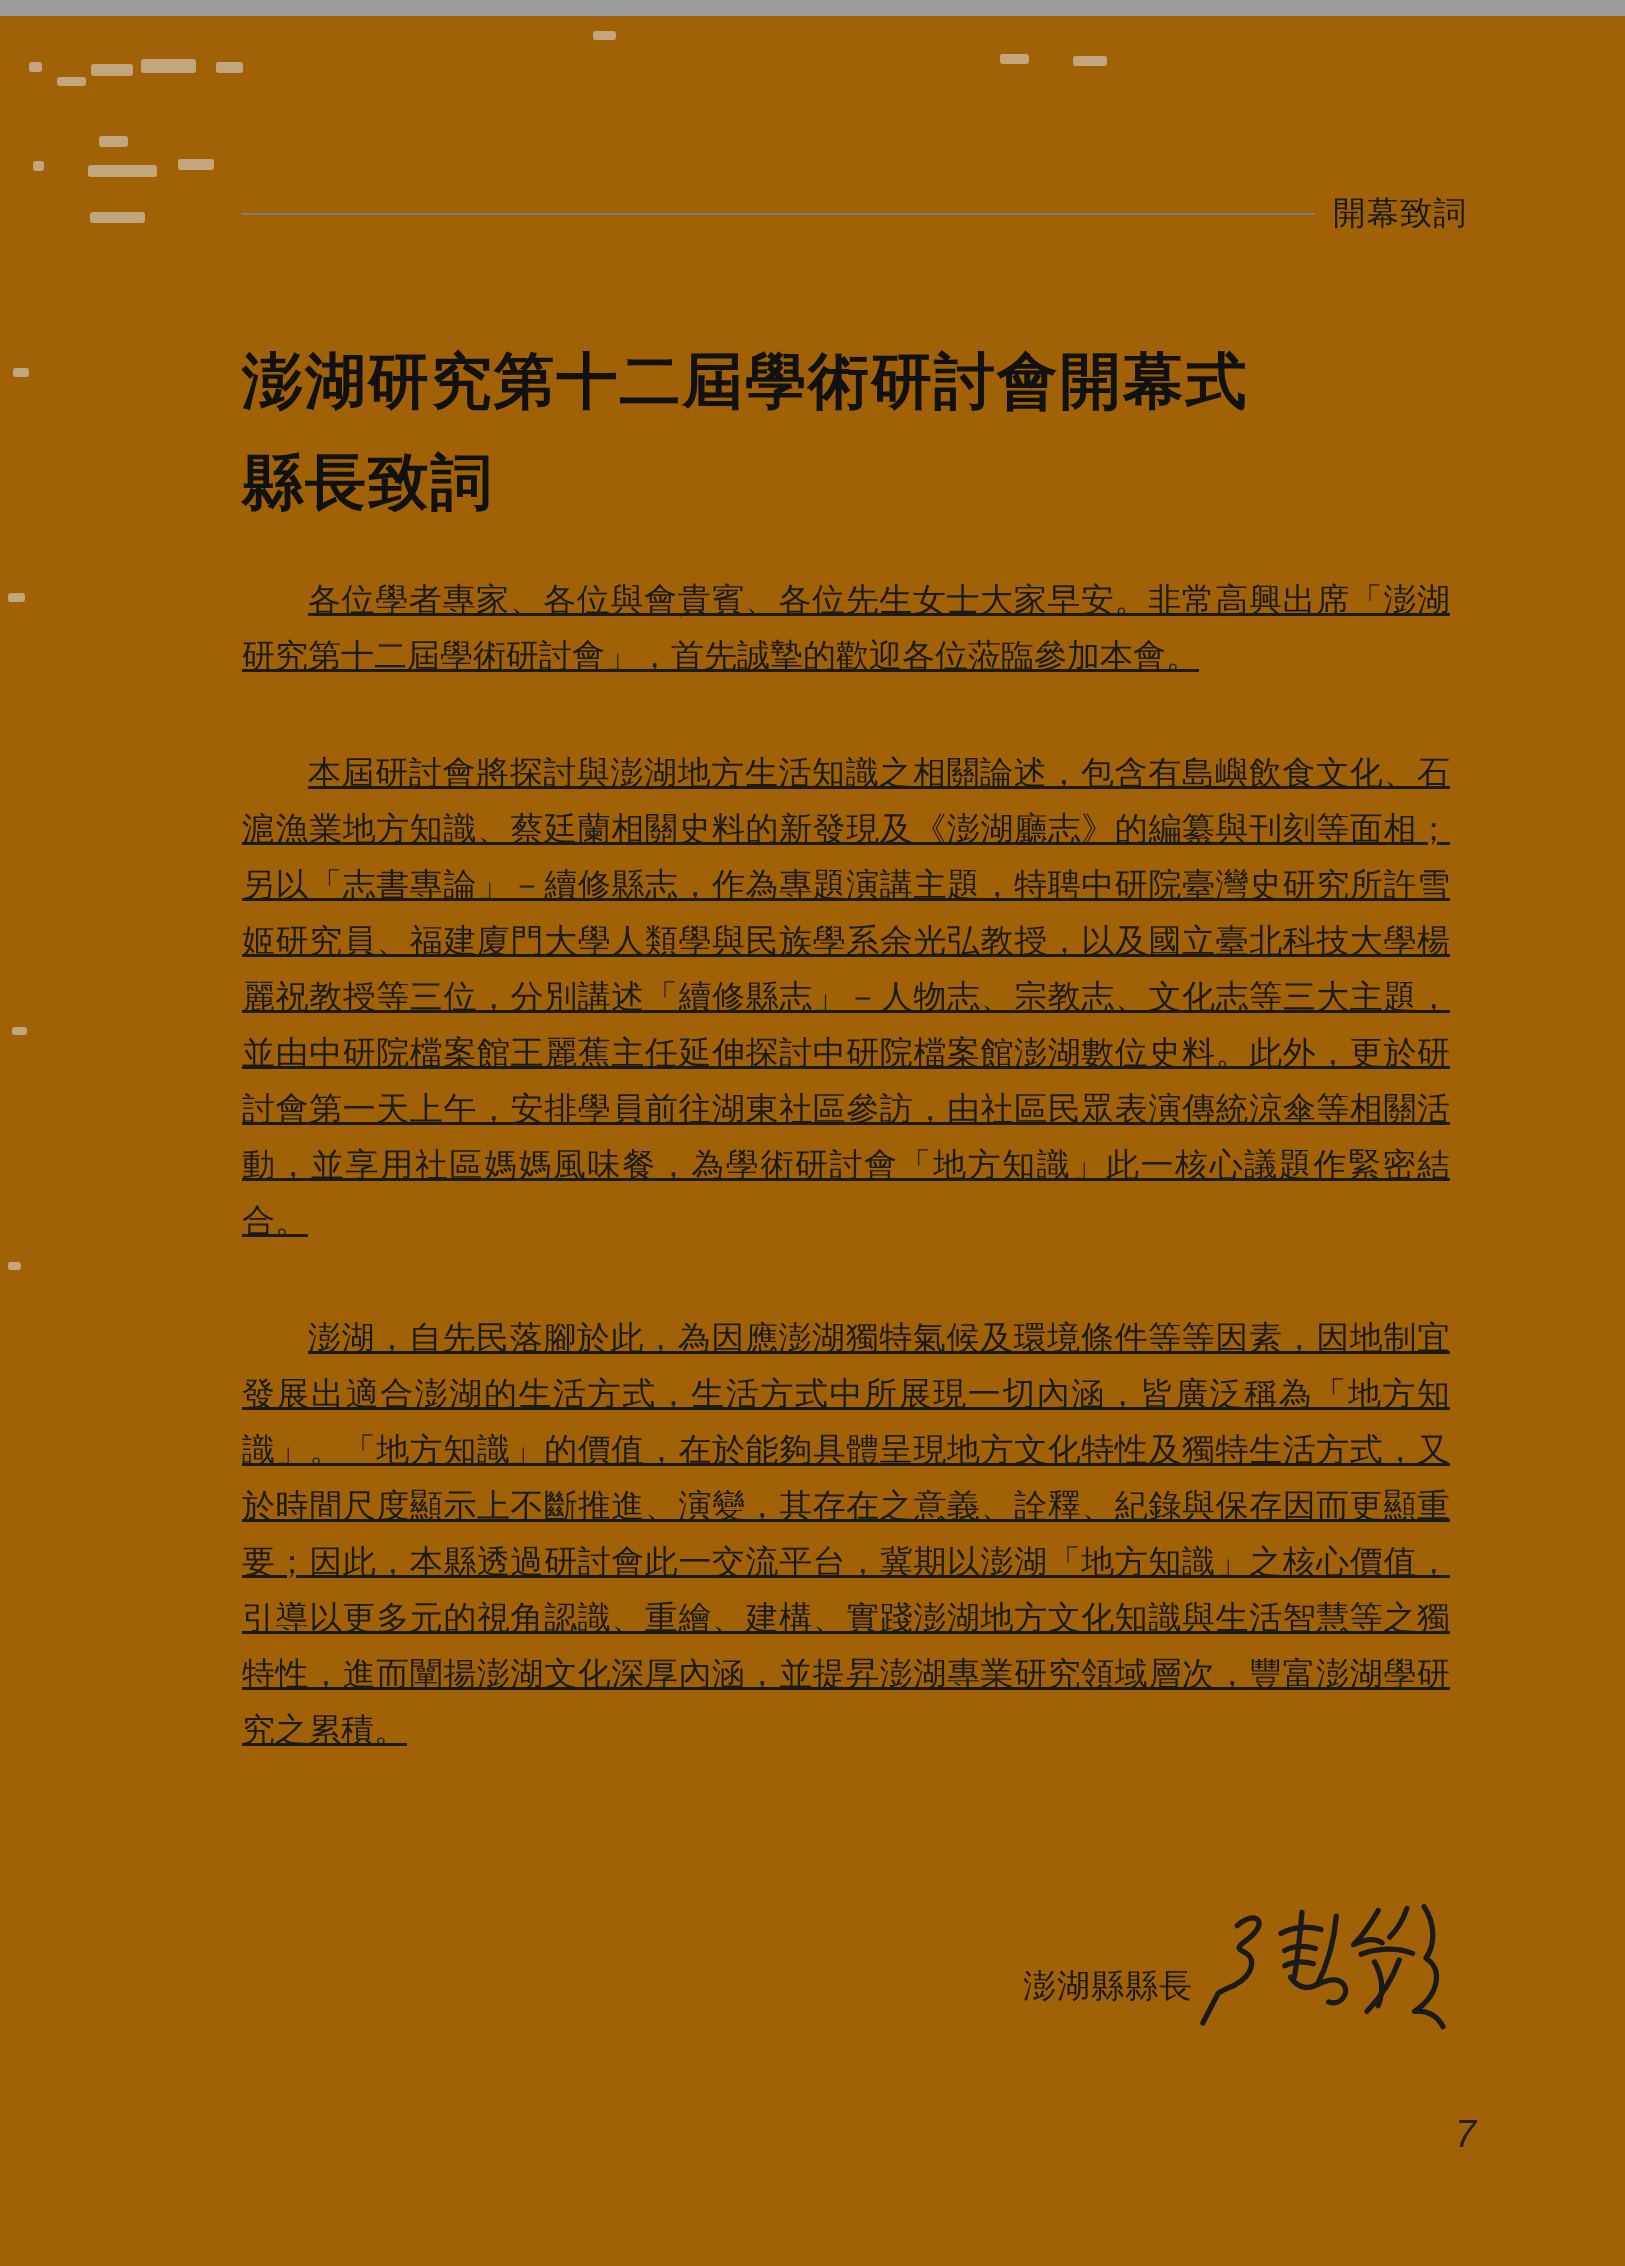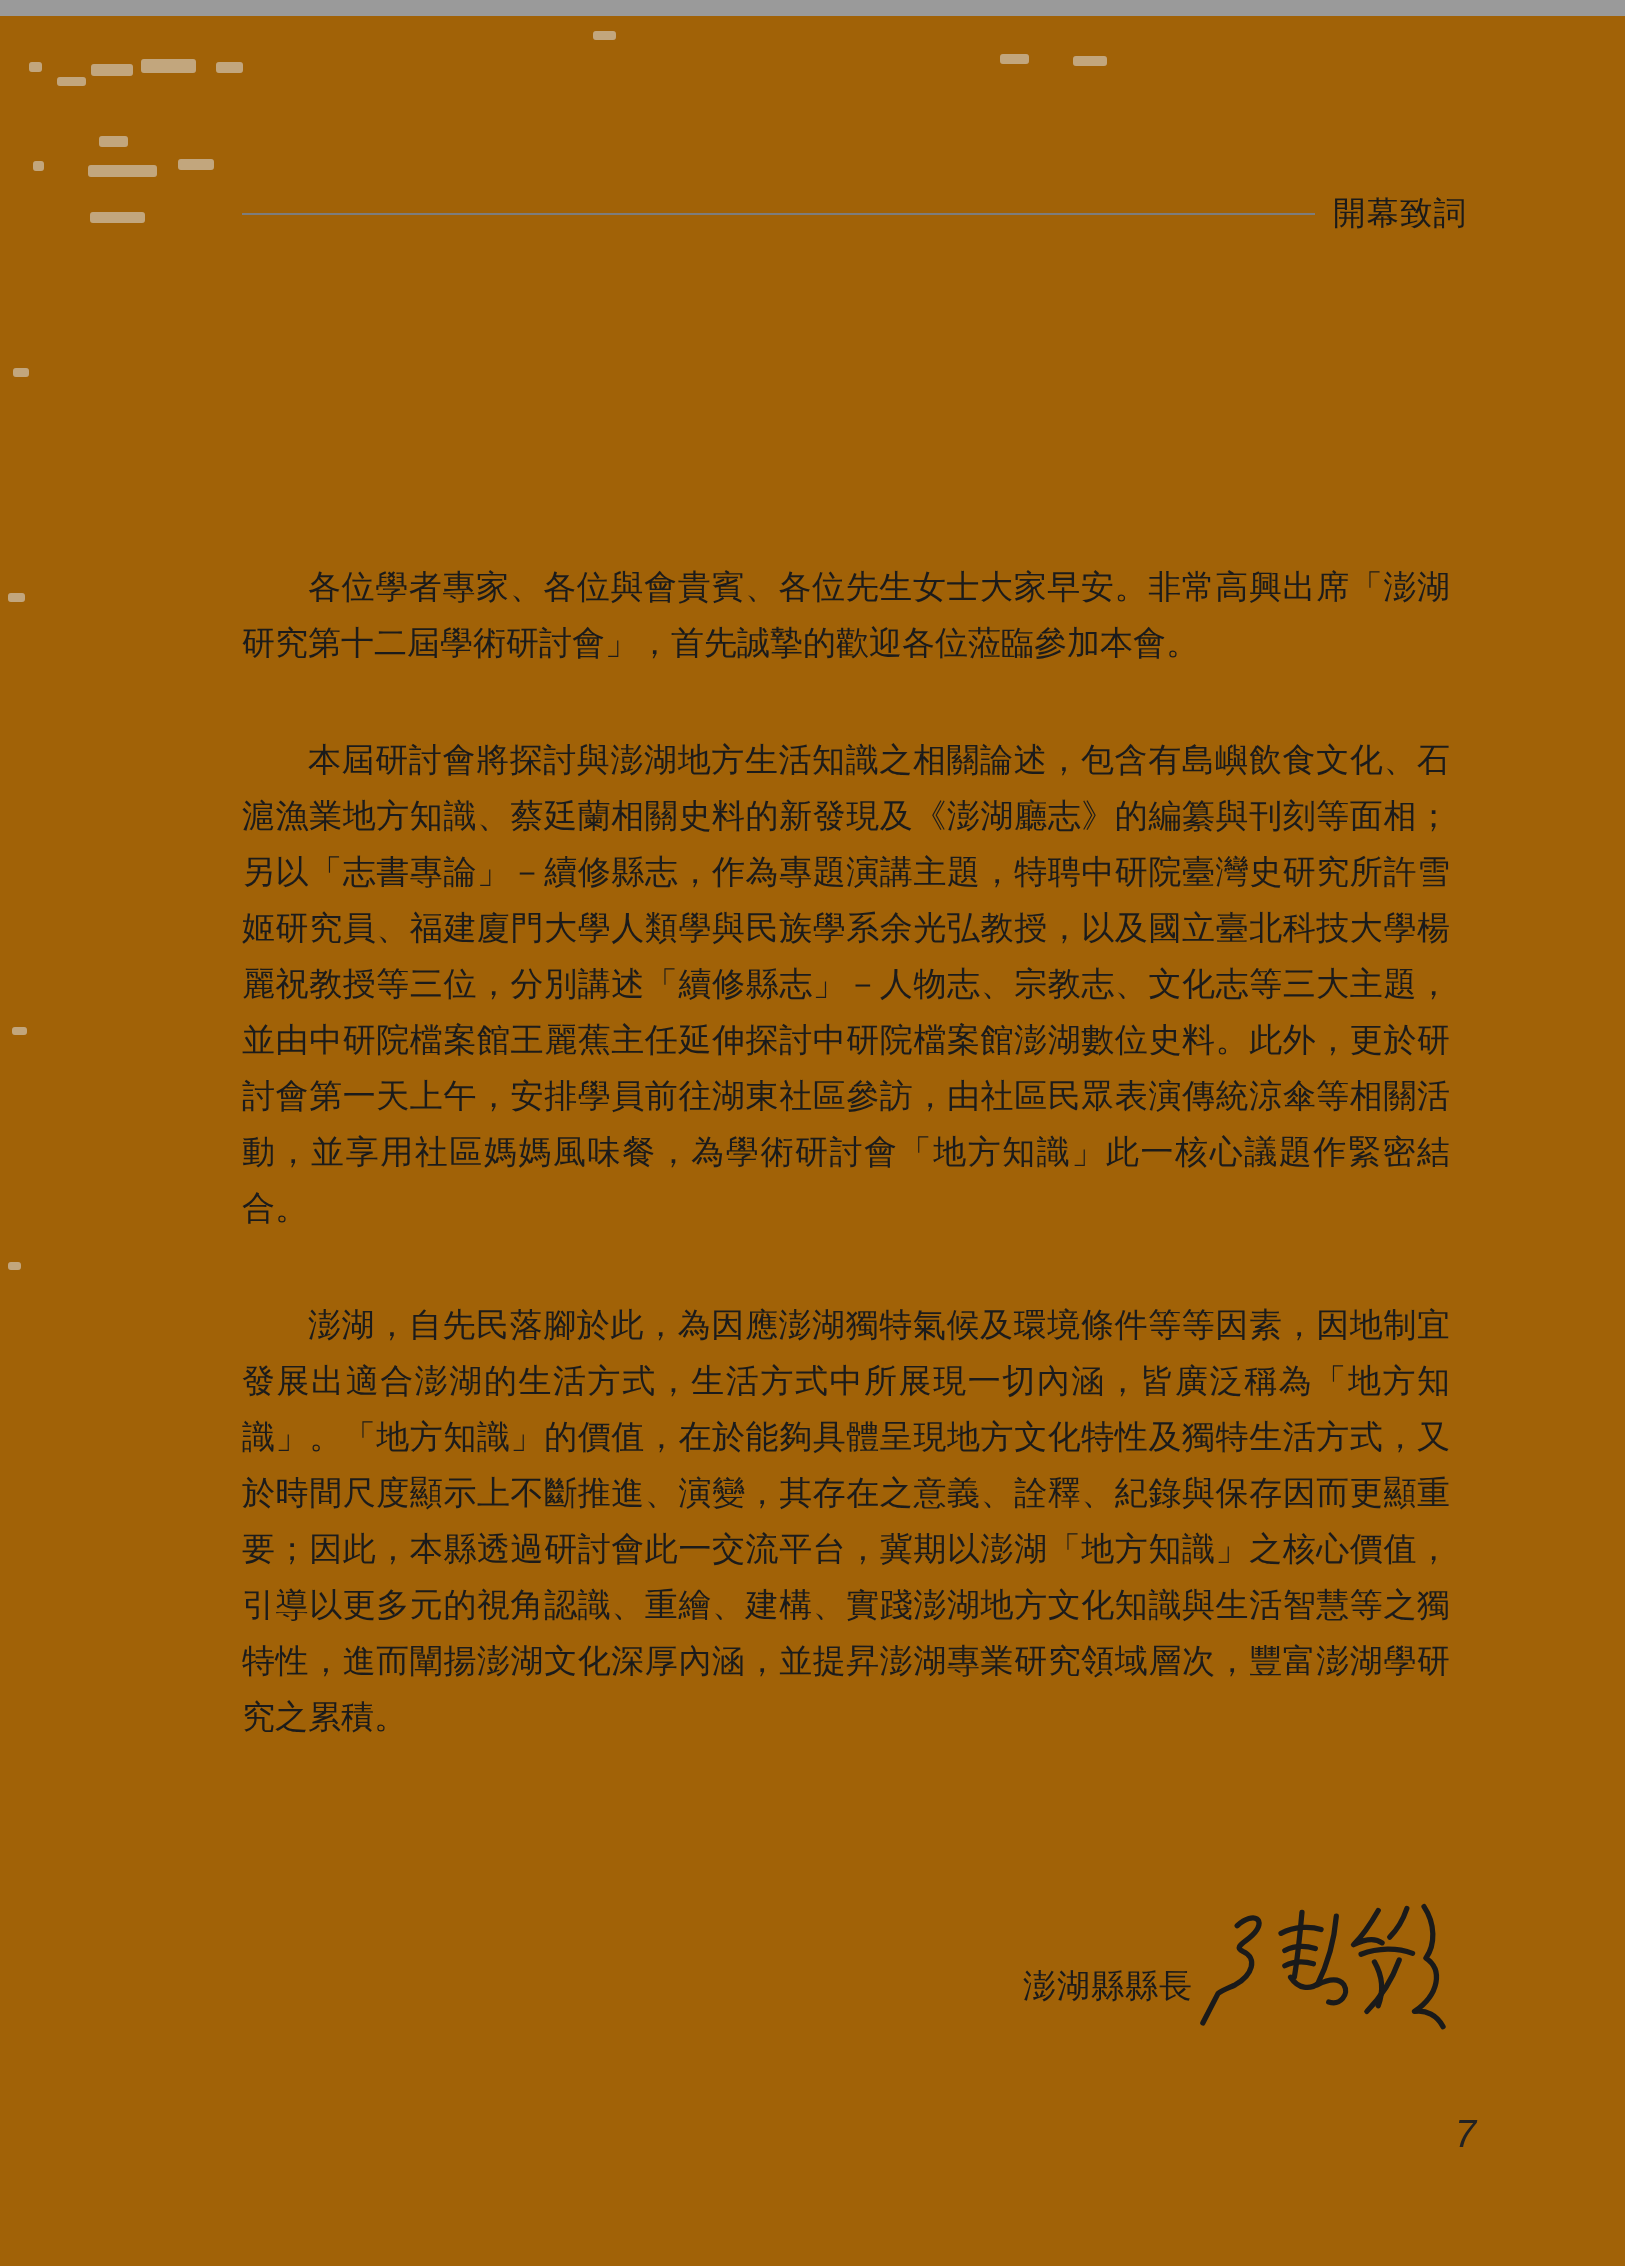--- a/index.html
+++ b/index.html
@@ -24,21 +24,21 @@
     letter-spacing:1px;white-space:nowrap;
   }
   
   .doc-title{
     position:absolute;left:242px;top:315px;
     font-size:61px;font-weight:bold;line-height:101px;
     letter-spacing:1.9px;color:#111;white-space:nowrap;
   }
   
   .body-text{
-    position:absolute;left:242px;top:543px;width:1208px;
+    position:absolute;left:242px;top:556px;width:1208px;text-decoration:underline;
   }
   .body-text p{
     margin:0 0 61px 0;
     font-size:33px;line-height:56px;
     text-align:justify;text-indent:2em;
     color:#1b1b1b;
   }
   
   .sig-label{
     position:absolute;left:1023px;top:1948px;
@@ -77,20 +77,24 @@
   <div class="noise" style="left:1000px;top:38px;width:29px;height:9.6px"></div>
   <div class="noise" style="left:1073px;top:40px;width:34px;height:9.6px"></div>
   <div class="noise" style="left:13.4px;top:352px;width:15.3px;height:8.6px"></div>
   <div class="noise" style="left:7.6px;top:577px;width:17px;height:8.6px"></div>
   <div class="noise" style="left:11.5px;top:1011px;width:15.3px;height:7.6px"></div>
   <div class="noise" style="left:7.6px;top:1246px;width:13.4px;height:7.6px"></div>
 
   <div class="header-rule"></div>
   <div class="header-label">開幕致詞</div>
 
+  <div class="doc-title">
+    <div>澎湖研究第十二屆學術研討會開幕式</div>
+    <div>縣長致詞</div>
+  </div>
 
   <div class="body-text">
     <p>各位學者專家、各位與會貴賓、各位先生女士大家早安。非常高興出席「澎湖研究第十二屆學術研討會」，首先誠摯的歡迎各位蒞臨參加本會。</p>
     <p>本屆研討會將探討與澎湖地方生活知識之相關論述，包含有島嶼飲食文化、石滬漁業地方知識、蔡廷蘭相關史料的新發現及《澎湖廳志》的編纂與刊刻等面相；另以「志書專論」－續修縣志，作為專題演講主題，特聘中研院臺灣史研究所許雪姬研究員、福建廈門大學人類學與民族學系余光弘教授，以及國立臺北科技大學楊麗祝教授等三位，分別講述「續修縣志」－人物志、宗教志、文化志等三大主題，並由中研院檔案館王麗蕉主任延伸探討中研院檔案館澎湖數位史料。此外，更於研討會第一天上午，安排學員前往湖東社區參訪，由社區民眾表演傳統涼傘等相關活動，並享用社區媽媽風味餐，為學術研討會「地方知識」此一核心議題作緊密結合。</p>
     <p>澎湖，自先民落腳於此，為因應澎湖獨特氣候及環境條件等等因素，因地制宜發展出適合澎湖的生活方式，生活方式中所展現一切內涵，皆廣泛稱為「地方知識」。「地方知識」的價值，在於能夠具體呈現地方文化特性及獨特生活方式，又於時間尺度顯示上不斷推進、演變，其存在之意義、詮釋、紀錄與保存因而更顯重要；因此，本縣透過研討會此一交流平台，冀期以澎湖「地方知識」之核心價值，引導以更多元的視角認識、重繪、建構、實踐澎湖地方文化知識與生活智慧等之獨特性，進而闡揚澎湖文化深厚內涵，並提昇澎湖專業研究領域層次，豐富澎湖學研究之累積。</p>
   </div>
 
   <div class="sig-label">澎湖縣縣長</div>
 
   <svg class="sig-svg" viewBox="0 0 274 150" fill="none" stroke="#1a1a1a" stroke-width="5.5" stroke-linecap="round" stroke-linejoin="round" aria-label="王乾發">

